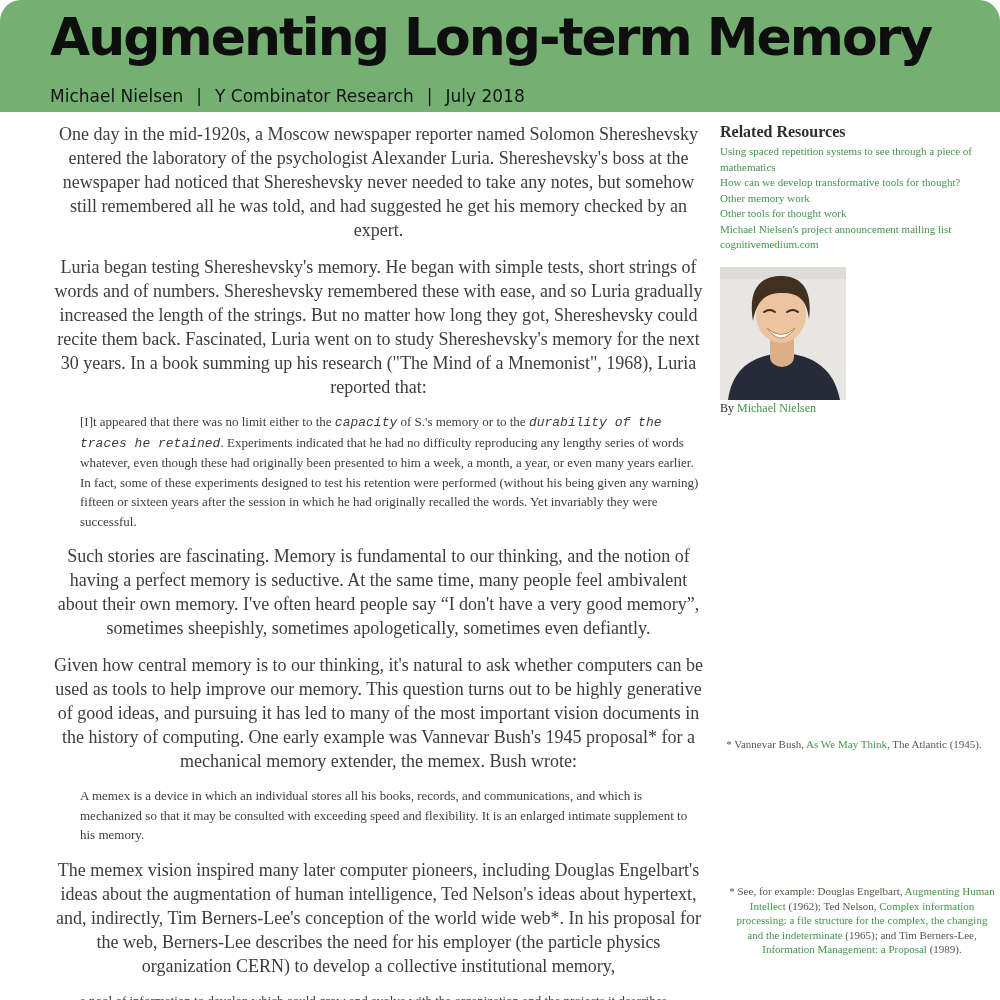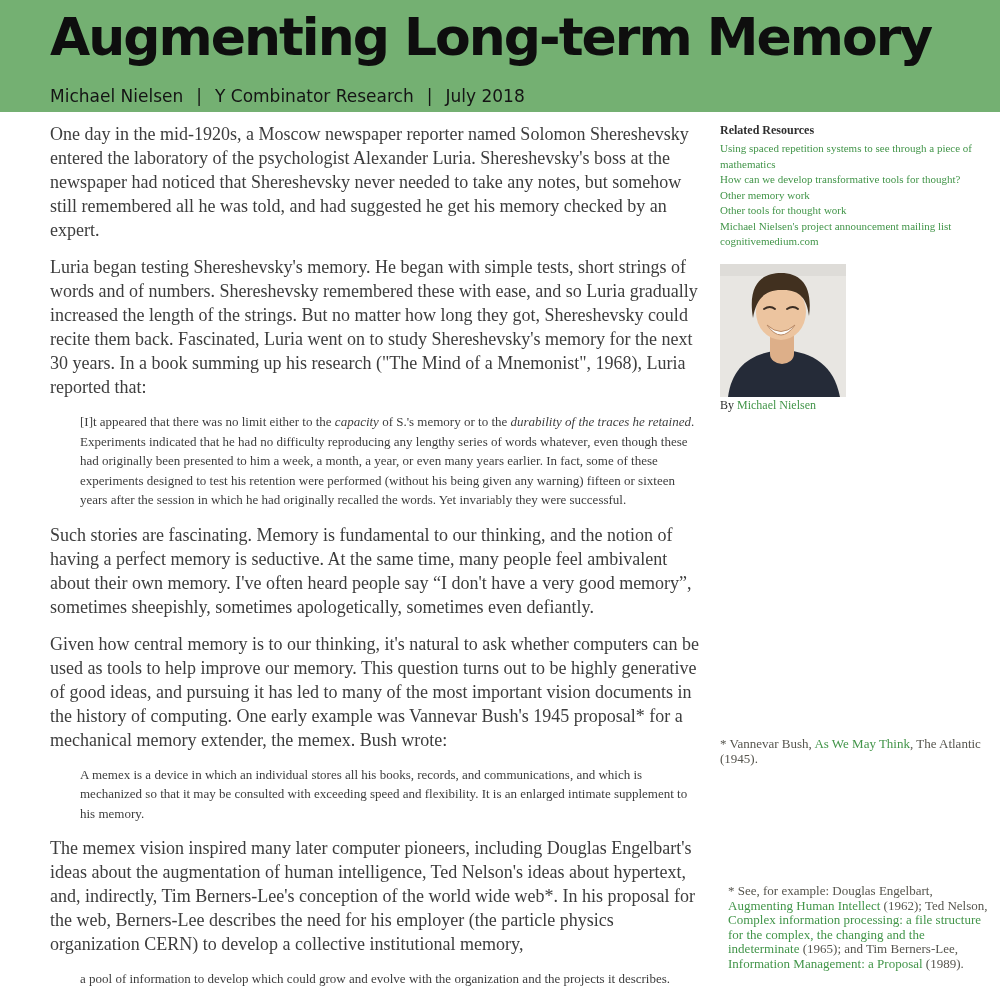--- a/index.html
+++ b/index.html
@@ -4,20 +4,21 @@
 <style>
   html, body { margin: 0; padding: 0; background: #ffffff; }
   .page {
     position: relative;
     width: 1000px;
     height: 1000px;
     overflow: hidden;
     background: #ffffff;
     font-family: "Liberation Serif", serif;
     color: #3d3d3d;
+    border-radius: 21px;
   }
 
   
   .banner {
     position: absolute;
     left: 0; top: 0;
     width: 100%;
     height: 112px;
     background: #74b072;
   }
@@ -45,39 +46,40 @@
   .article {
     position: absolute;
     left: 50px;
     top: 122px;
     width: 657px;
   }
   .article p.para {
     margin: 0 0 13px 0;
     font-size: 18px;
     line-height: 24px;
+    text-align: center;
   }
   .article blockquote.bq {
     margin: 0 0 13px 30px;
     width: 622px;
     font-size: 13px;
     line-height: 19.5px;
   }
-  .article em { font-style: italic; }
+  .article em { font-style: italic; font-family: Liberation Mono, monospace; }
 
   
   .sidebar {
     position: absolute;
     left: 720px;
     top: 123px;
     width: 266px;
   }
   .related-heading {
     margin: 0 0 3px 0;
-    font-size: 12px;
+    font-size: 16px;
     font-weight: bold;
     color: #2e2e2e;
     font-family: "Liberation Serif", serif;
   }
   .side-link {
     display: block;
     font-size: 11px;
     line-height: 15.5px;
     color: #429549;
     text-decoration: none;
@@ -93,23 +95,24 @@
     color: #429549;
     text-decoration: none;
     cursor: pointer;
   }
 
   
   .footnote {
     position: absolute;
     left: 720px;
     width: 268px;
-    font-size: 13px;
+    font-size: 11px;
     line-height: 14.5px;
     color: #56554e;
+    text-align: center;
   }
   .fn1 { top: 737px; }
   .fn2 { top: 884px; margin-left: 8px; }
 </style>
 </head>
 <body>
 
 <div class="page">
 
   <header class="banner">

